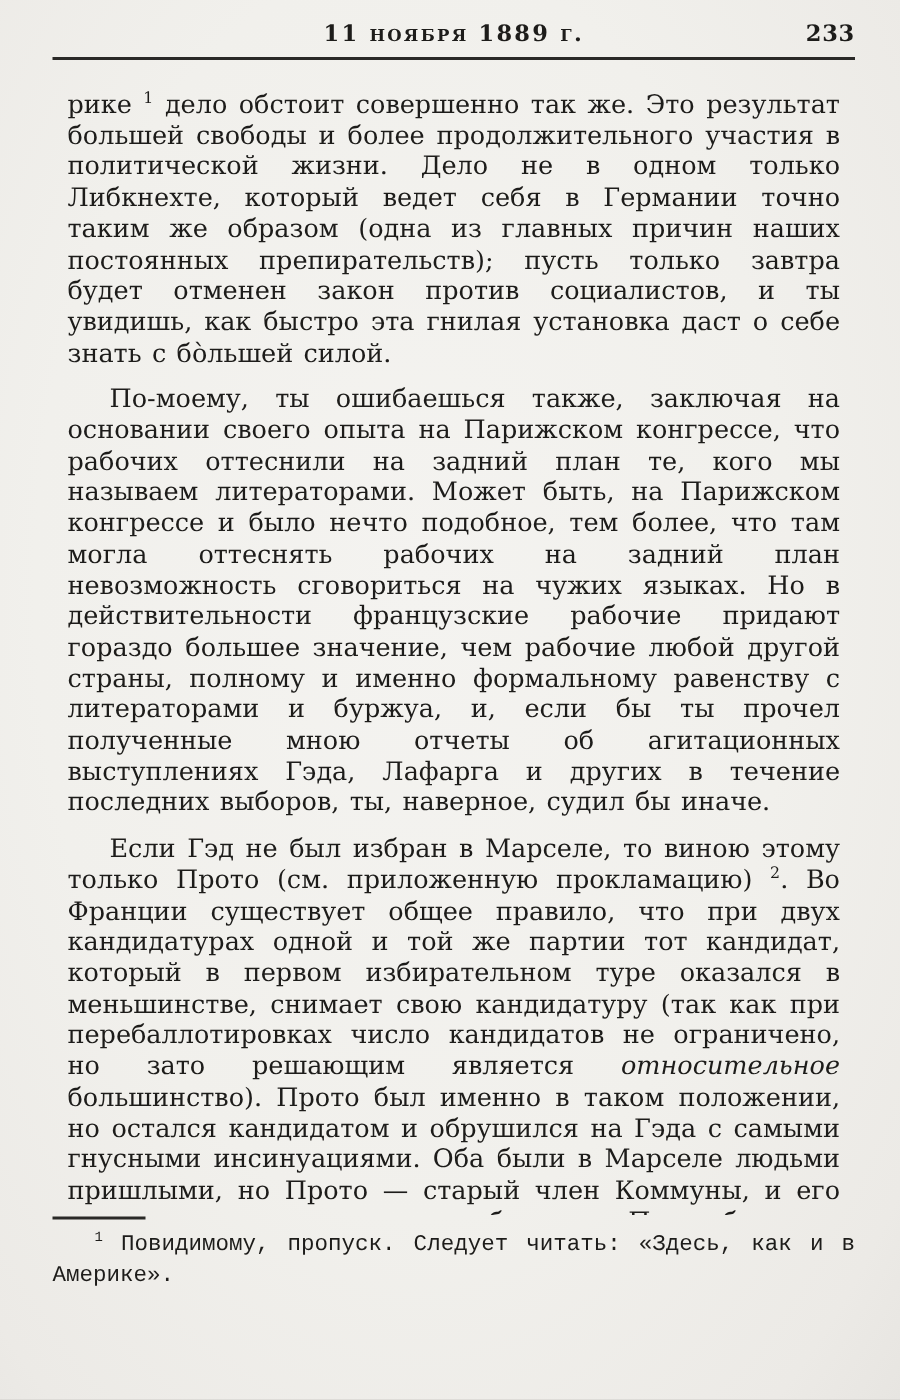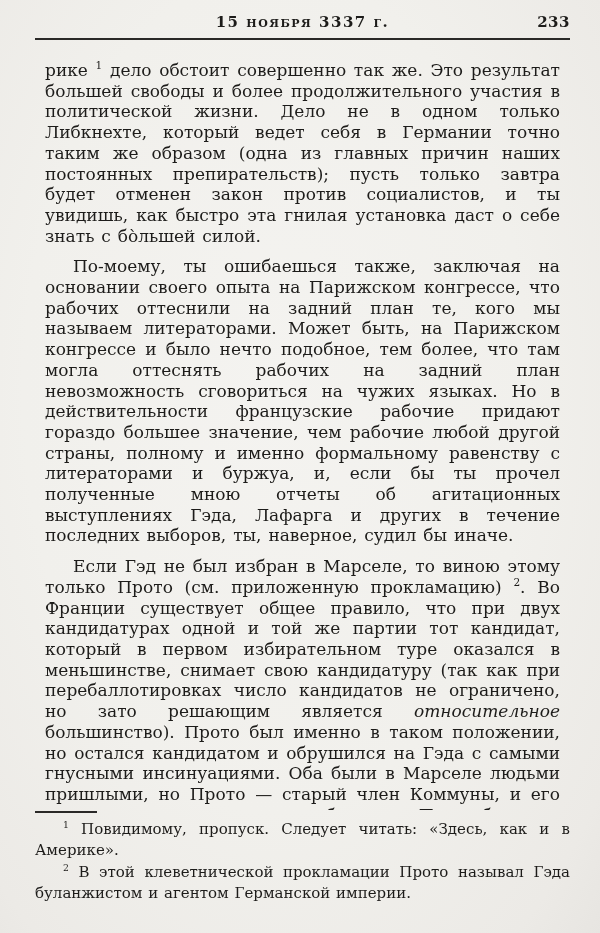--- a/index.html
+++ b/index.html
@@ -74,20 +74,21 @@
   .para sup, .footnote sup {
     font-size: 0.62em;
     line-height: 0;
     vertical-align: super;
   }
   .footnote-block {
     position: absolute;
     top: 811px;
     left: 35px;
     width: 535px;
+    font-family: Liberation Mono, monospace;
   }
   .footnote-separator {
     width: 62px;
     height: 1.5px;
     background: #2a2927;
     margin: 0 0 6px 0;
     border: none;
   }
   .footnote {
     margin: 0;
@@ -97,33 +98,32 @@
     text-indent: 28px;
     word-spacing: 1px;
   }
 </style>
 </head>
 <body>
 
 <div class="page">
 
   <div class="header">
-    <div class="header-date">15 ноября 3337 г.</div>
+    <div class="header-date">11 ноября 1889 г.</div>
     <div class="page-number">233</div>
   </div>
 
   <div class="header-rule"></div>
 
   <div class="body-text">
       <p class="para no-indent"><span>рике </span><sup>1</sup><span> дело обстоит совершенно так же. Это результат большей свободы и более продолжительного участия в политической жизни. Дело не в одном только Либкнехте, который ведет себя в Германии точно таким же образом (одна из главных причин наших постоянных препирательств); пусть только завтра будет отменен закон против социалистов, и ты увидишь, как быстро эта гнилая установка даст о себе знать с бо̀льшей силой.</span></p>
       <p class="para"><span>По-моему, ты ошибаешься также, заключая на основании своего опыта на Парижском конгрессе, что рабочих оттеснили на задний план те, кого мы называем литераторами. Может быть, на Парижском конгрессе и было нечто подобное, тем более, что там могла оттеснять рабочих на задний план невозможность сговориться на чужих языках. Но в действительности французские рабочие придают гораздо большее значение, чем рабочие любой другой страны, полному и именно формальному равенству с литераторами и буржуа, и, если бы ты прочел полученные мною отчеты об агитационных выступлениях Гэда, Лафарга и других в течение последних выборов, ты, наверное, судил бы иначе.</span></p>
       <p class="para"><span>Если Гэд не был избран в Марселе, то виною этому только Прото (см. приложенную прокламацию) </span><sup>2</sup><span>. Во Франции существует общее правило, что при двух кандидатурах одной и той же партии тот кандидат, который в первом избирательном туре оказался в меньшинстве, снимает свою кандидатуру (так как при перебаллотировках число кандидатов не ограничено, но зато решающим является </span><i>относительное</i><span> большинство). Прото был именно в таком положении, но остался кандидатом и обрушился на Гэда с самыми гнусными инсинуациями. Оба были в Марселе людьми пришлыми, но Прото — старый член Коммуны, и его поддерживали сторонники болтуна Пиа, бывшего депутата от Марселя. Неудивительно, что при таких условиях он получил при перебаллотировке те 900 голосов, которые привели бы Гэда в палату. Лучший избирательный округ Марселя захватил для себя Буайе, который был избран там в прошлый раз; он прошел и теперь.</span></p>
     </div>
 
   <div class="footnote-block">
     <div class="footnote-separator"></div>
     <div>
         <p class="footnote"><sup>1</sup><span> Повидимому, пропуск. Следует читать: «Здесь, как и в Америке».</span></p>
-        <p class="footnote"><sup>2</sup><span> В этой клеветнической прокламации Прото называл Гэда буланжистом и агентом Германской империи.</span></p>
       </div>
   </div>
 
 </div>
 
 </body></html>

